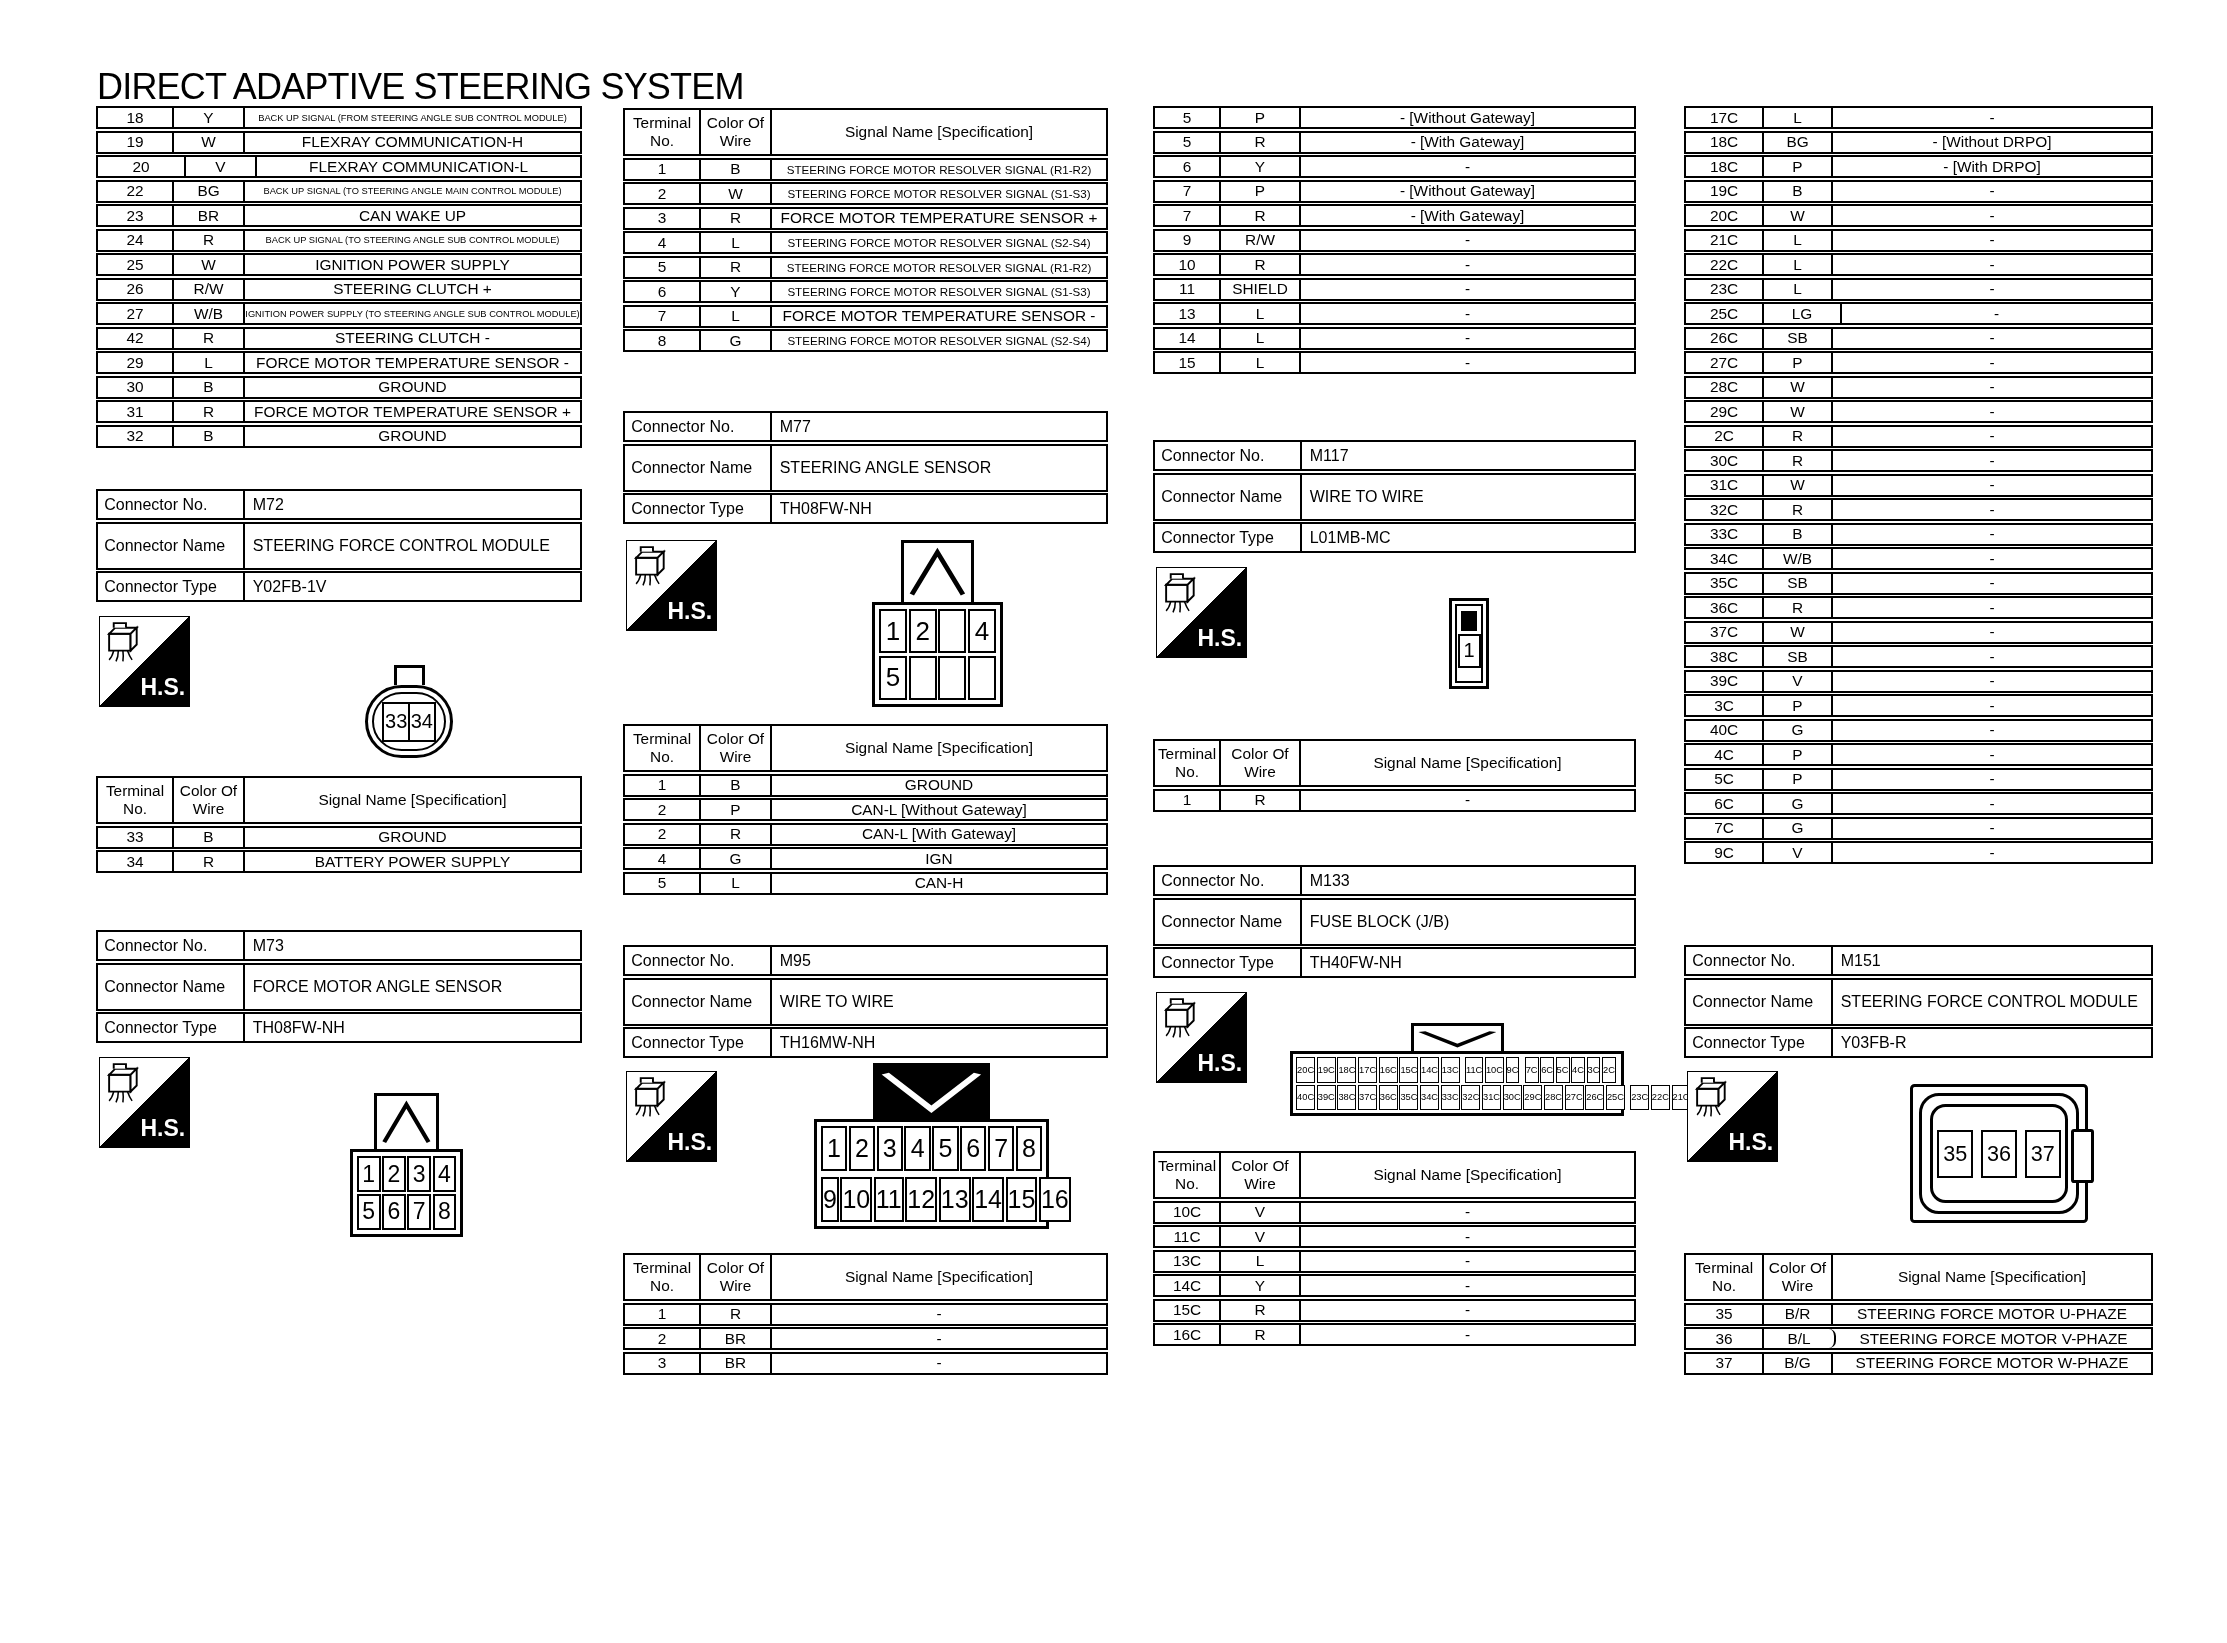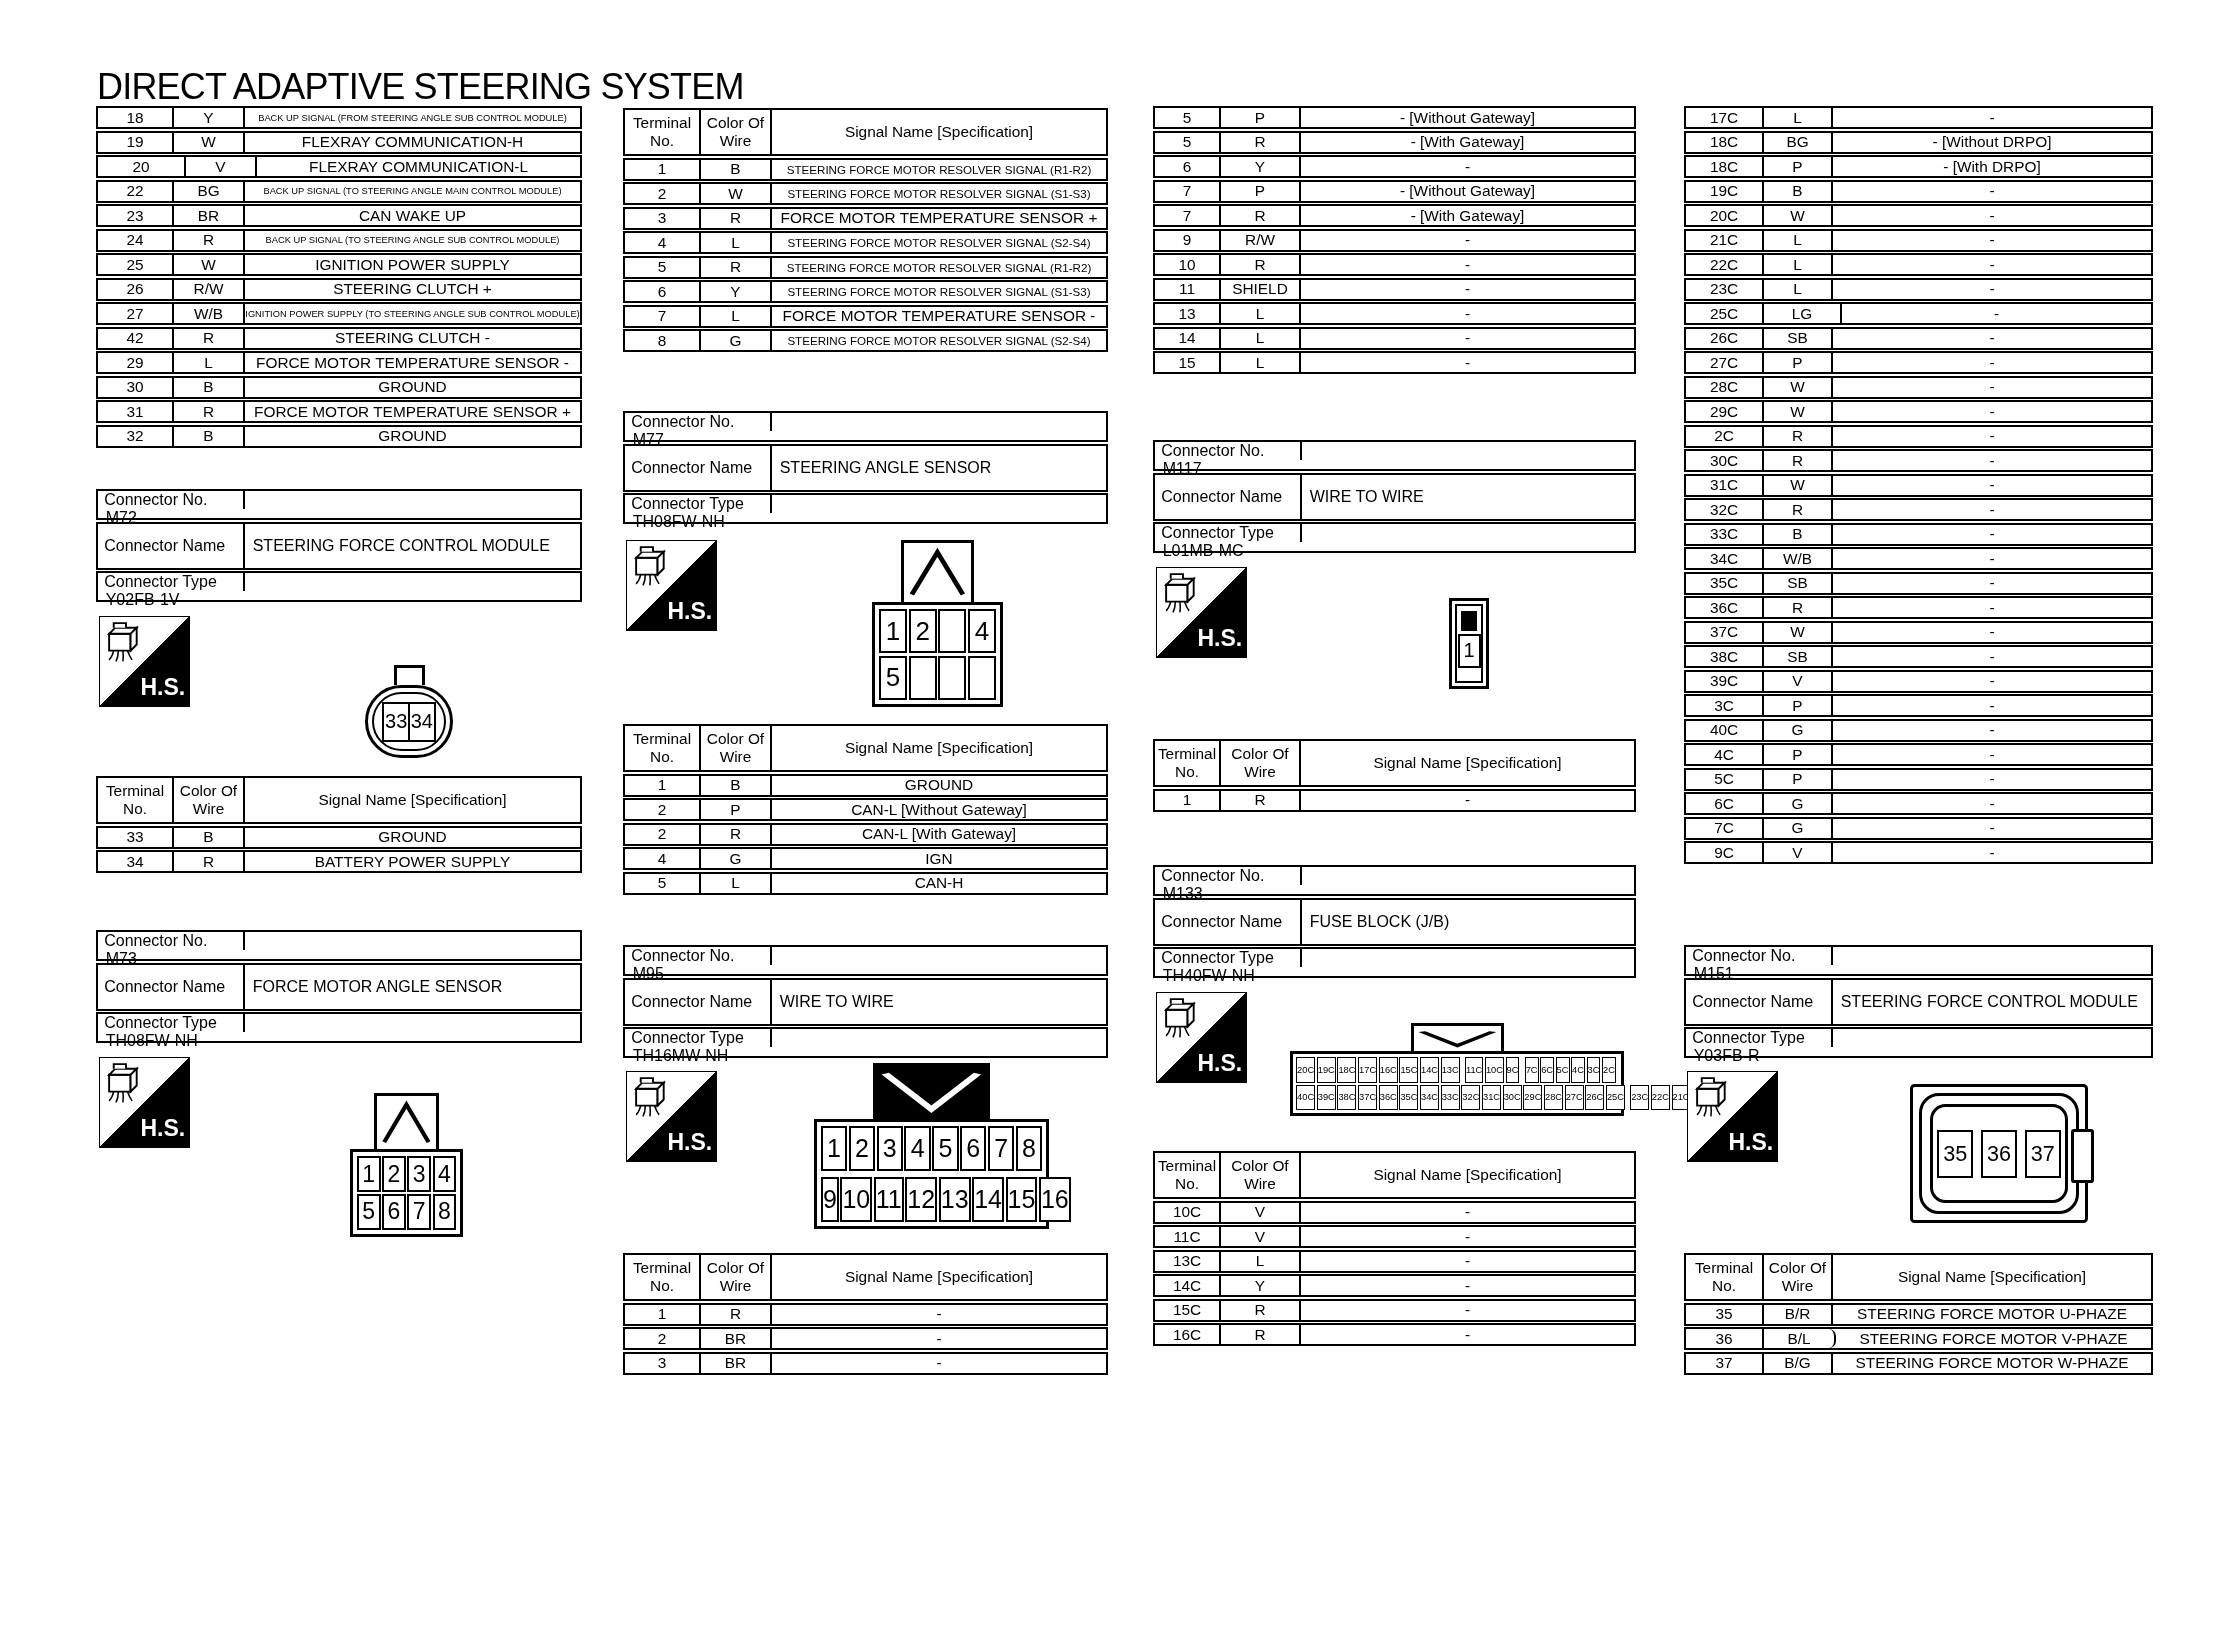--- a/index.html
+++ b/index.html
@@ -19,21 +19,21 @@
   .td { border-right:2.3px solid #000; box-sizing:border-box; display:flex; align-items:center;
         justify-content:center; font-size:15.4px; white-space:nowrap; overflow:hidden; }
   .td:last-child { border-right:none; flex:1; }
   .td.sm { font-size:11.6px; }
   .td.xs { font-size:9.3px; }
 
   
   .info { position:absolute; }
   .irow { display:flex; border:2.3px solid #000; box-sizing:border-box; background:#fff; }
   .irow + .irow { margin-top:1.5px; }
-  .h40 { height:31px;flex-direction:column; } .h62 { height:48px; }
+  .h40 { height:31px; } .h62 { height:48px; }
   .ilabel { width:147px; border-right:2.3px solid #000; box-sizing:border-box; padding-left:6.2px;
             display:flex; align-items:center; font-size:16px; }
   .ival { flex:1; padding-left:7.7px; display:flex; align-items:center; font-size:16px; }
 
   
   .hs { position:absolute; width:91px; height:91px; box-sizing:border-box; border:1.5px solid #000;
         background:linear-gradient(135deg,#ffffff 49.5%,#000000 50%); }
   .hs-label { position:absolute; right:3.9px; bottom:4.6px; color:#fff; font-size:23px; font-weight:bold; }
   .hs-glyph { position:absolute; left:3.1px; top:3.1px; width:49px; height:46px; }
 

